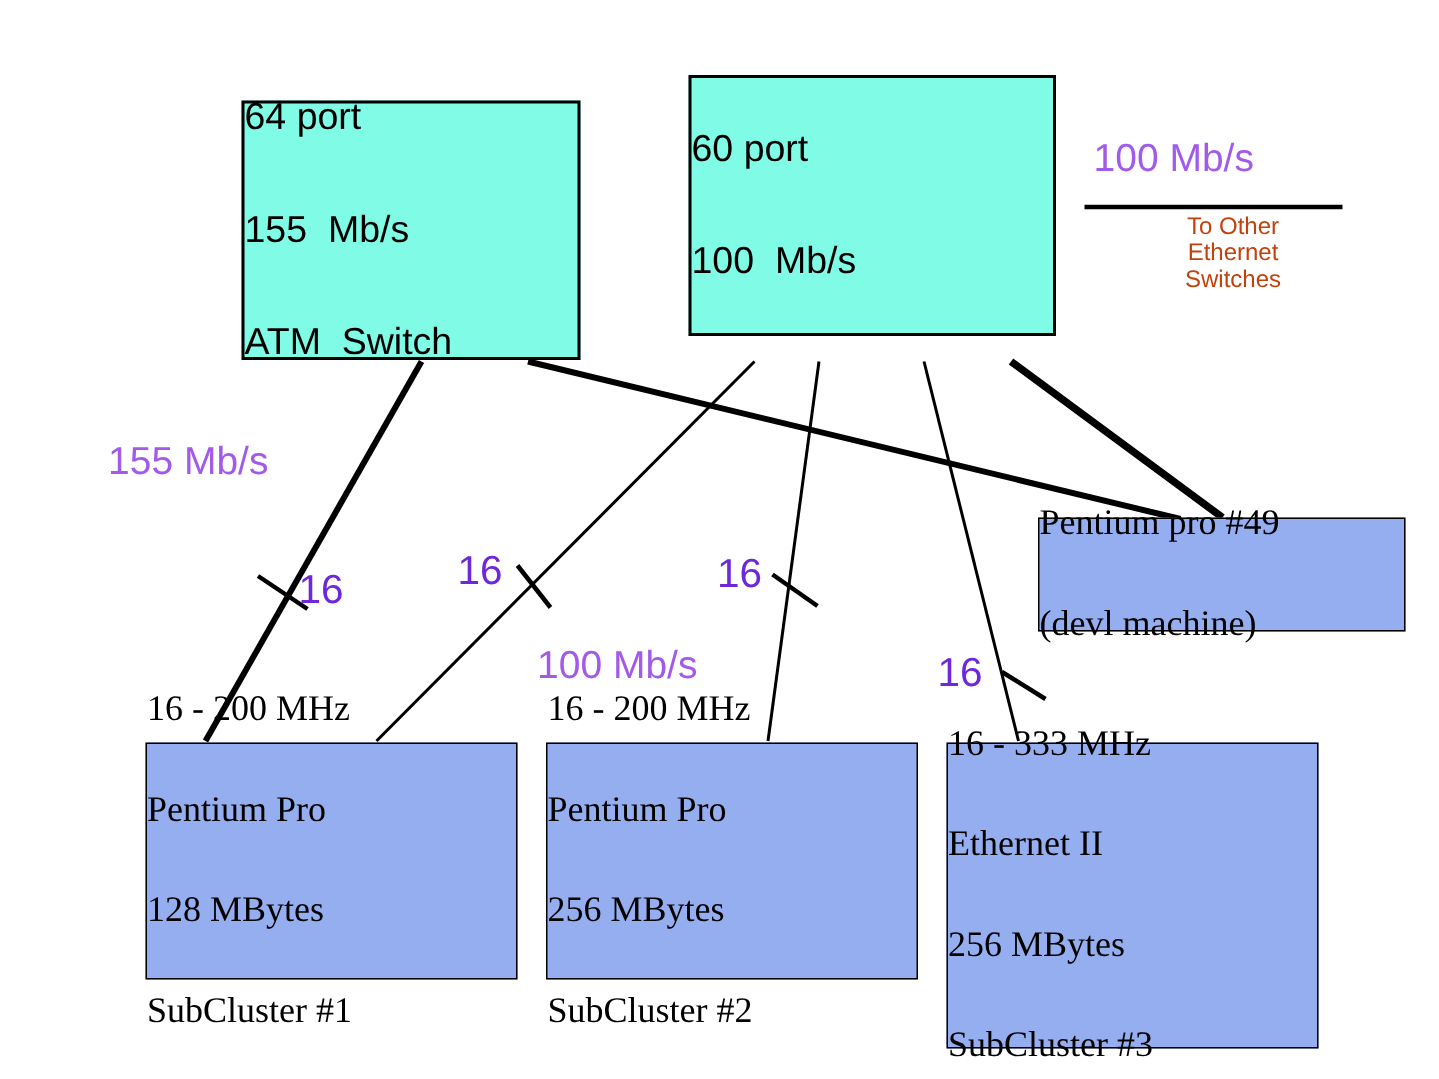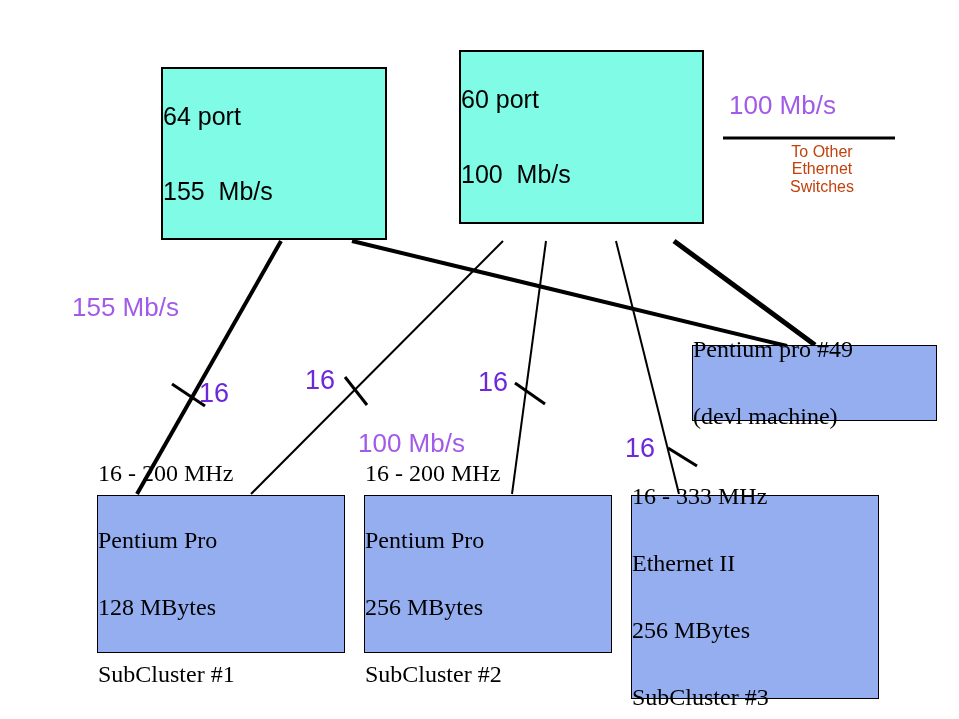--- a/index.html
+++ b/index.html
@@ -99,20 +99,21 @@
 
     <line x1="172" y1="384" x2="205" y2="406" stroke="#000000" stroke-width="3"></line>
     <line x1="345" y1="377" x2="367" y2="405" stroke="#000000" stroke-width="3"></line>
     <line x1="515" y1="383" x2="545" y2="404" stroke="#000000" stroke-width="3"></line>
     <line x1="668" y1="448" x2="697" y2="466" stroke="#000000" stroke-width="3"></line>
   </svg>
 
   <div class="node switch-node" style="left:161px; top:67px; width:226px; height:173px;">
     <div class="line">64 port</div>
     <div class="line">155  Mb/s</div>
+    <div class="line">ATM  Switch</div>
   </div>
 
   <div class="node switch-node" style="left:459px; top:50px; width:245px; height:174px;">
     <div class="line">60 port</div>
     <div class="line">100  Mb/s</div>
   </div>
 
   <div class="label speed-label" style="left:729px; top:92px;">100 Mb/s</div>
   <div class="label multi-label" style="left: 737px; top: 143px; width: 170px; white-space: pre-line;">To  Other
 Ethernet

